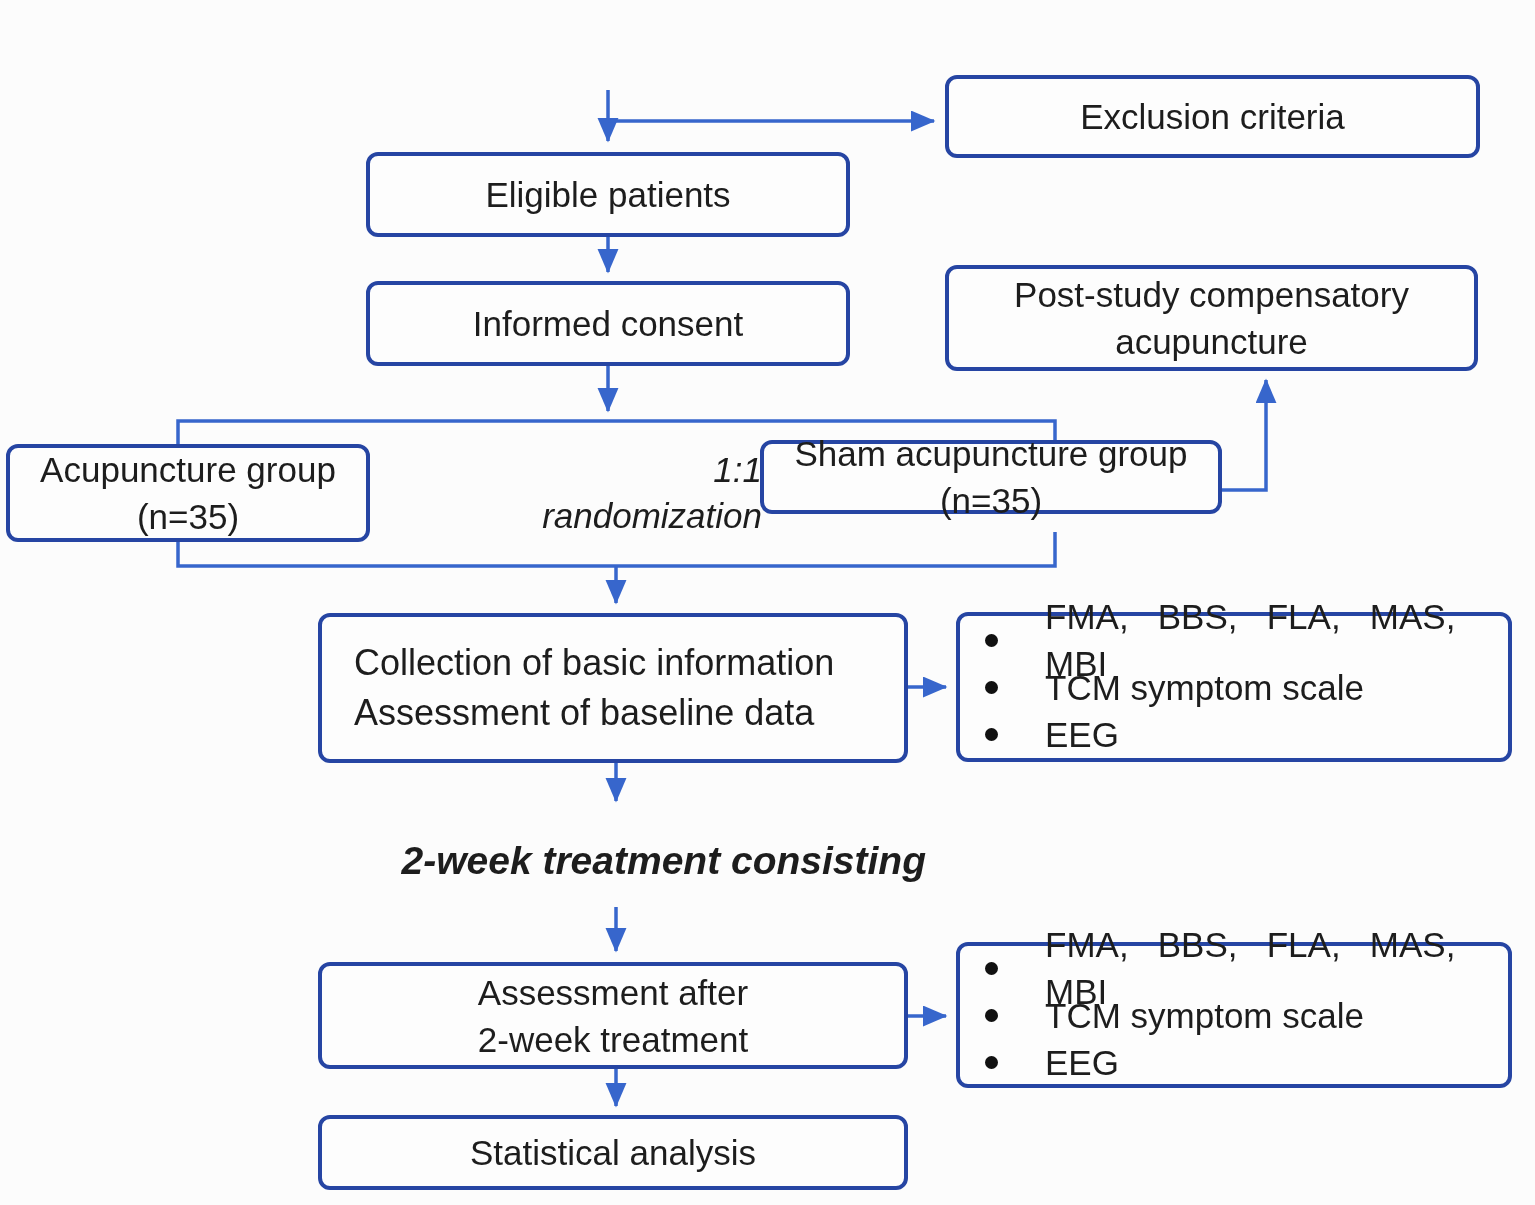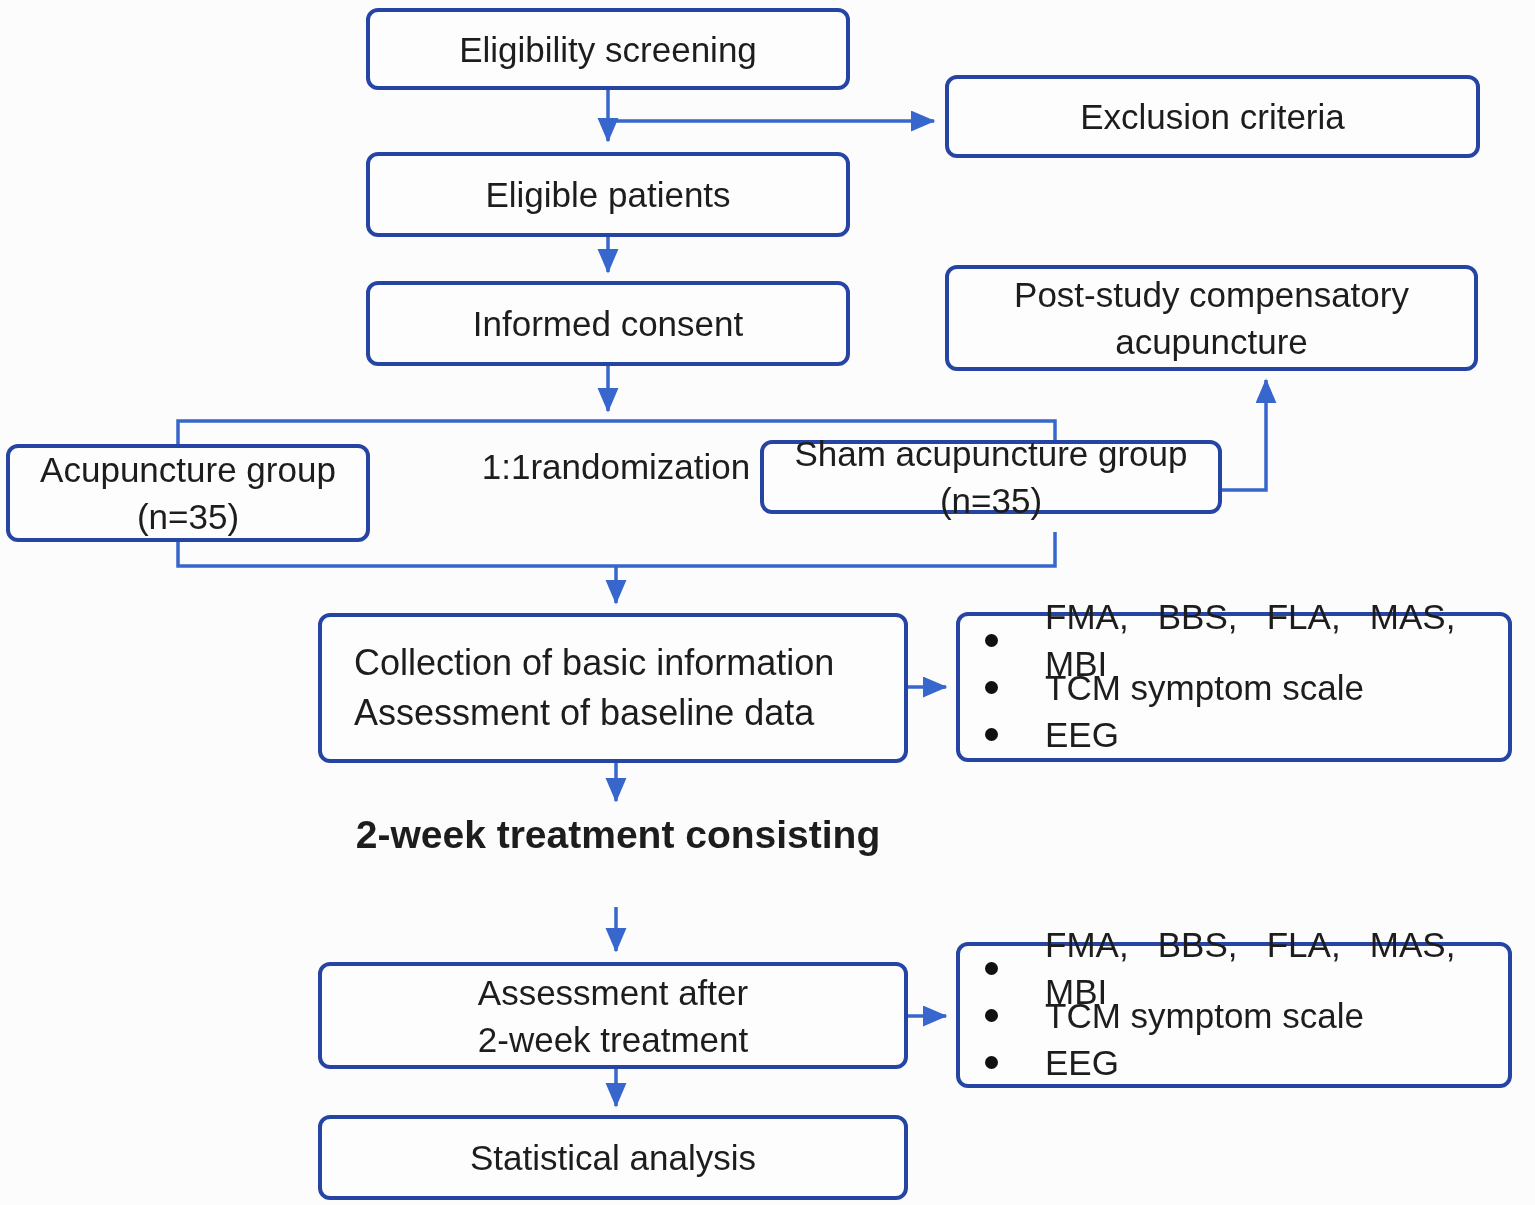--- a/index.html
+++ b/index.html
@@ -24,42 +24,43 @@
     border-radius:12px;
     background:#fdfdfd;
     display:flex;flex-direction:column;
     align-items:center;justify-content:center;
     text-align:center;
     font-size:35px;line-height:47px;
     box-sizing:border-box;
   }
   .plain{
     position:absolute;z-index:1;
-    display:flex;flex-direction:row;
-    align-items:flex-start;justify-content:center;
+    display:flex;flex-direction:column;
+    align-items:flex-end;justify-content:center;
     text-align:center;
     font-size:35px;line-height:46px;
     box-sizing:border-box;
+    font-style:italic;
   }
   
   .b-eligibility{left:366px;top:8px;width:484px;height:82px;}
   .b-exclusion{left:945px;top:75px;width:535px;height:83px;}
   .b-eligible{left:366px;top:152px;width:484px;height:85px;}
   .b-consent{left:366px;top:281px;width:484px;height:85px;}
   .b-acu{left:6px;top:444px;width:364px;height:98px;}
   .t-random{left:470px;top:444px;width:292px;height:98px;}
   .b-sham{left:760px;top:440px;width:462px;height:74px;}
   .b-post{left:945px;top:265px;width:533px;height:106px;}
   .b-baseline{left:318px;top:613px;width:590px;height:150px;
       align-items:flex-start;text-align:left;padding-left:32px;font-size:36px;line-height:50px;}
   .b-out1{left:956px;top:612px;width:556px;height:150px;}
   .t-treat{left:310px;top:810px;width:616px;height:100px;font-weight:bold;font-size:39px;line-height:49px;}
   .b-assess{left:318px;top:962px;width:590px;height:107px;}
   .b-out2{left:956px;top:942px;width:556px;height:146px;}
-  .b-stats{left:318px;top:1115px;width:590px;height:85px;}
+  .b-stats{left:318px;top:1115px;width:590px;height:75px;}
   
   .bullets{align-items:stretch;justify-content:center;padding-left:25px;text-align:left;}
   .bullet-row{display:flex;align-items:center;height:48px;}
   .dot{
     width:13px;height:13px;border-radius:50%;
     background:#111;flex:0 0 13px;margin-right:47px;
   }
 </style>
 </head>
 <body>
@@ -82,23 +83,20 @@
       <path d="M616 566 L616 603" marker-end="url(#ah)"></path>
       <path d="M1222 490 L1266 490 L1266 380" marker-end="url(#ah)"></path>
       <path d="M908 687 L946 687" marker-end="url(#ah)"></path>
       <path d="M616 763 L616 801" marker-end="url(#ah)"></path>
       <path d="M616 907 L616 951" marker-end="url(#ah)"></path>
       <path d="M908 1016 L946 1016" marker-end="url(#ah)"></path>
       <path d="M616 1069 L616 1106" marker-end="url(#ah)"></path>
     </g>
   </svg>
 
-  <div class="box b-eligibility">
-    <span>Eligibility screening</span>
-  </div>
 
   <div class="box b-exclusion">
     <span>Exclusion criteria</span>
   </div>
 
   <div class="box b-eligible">
     <span>Eligible patients</span>
   </div>
 
   <div class="box b-consent">

